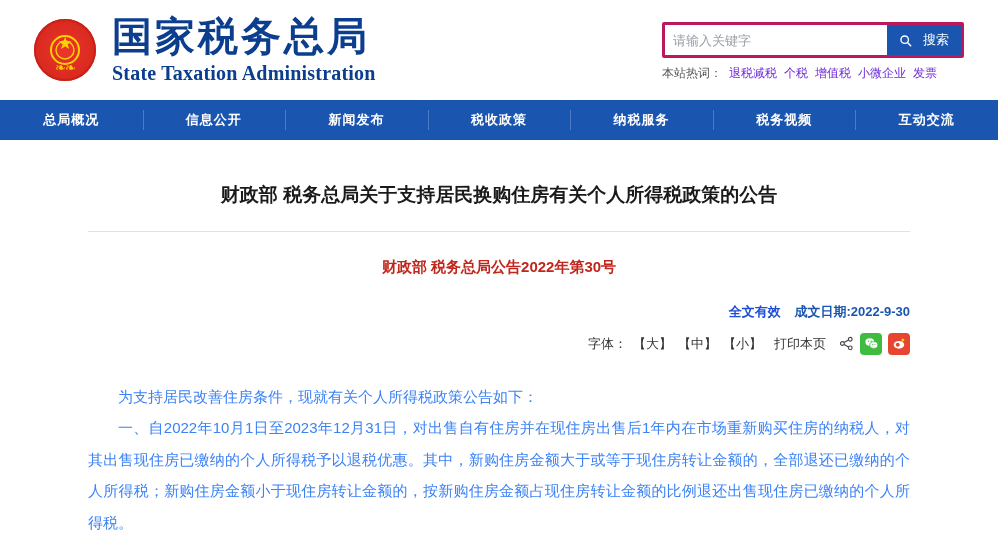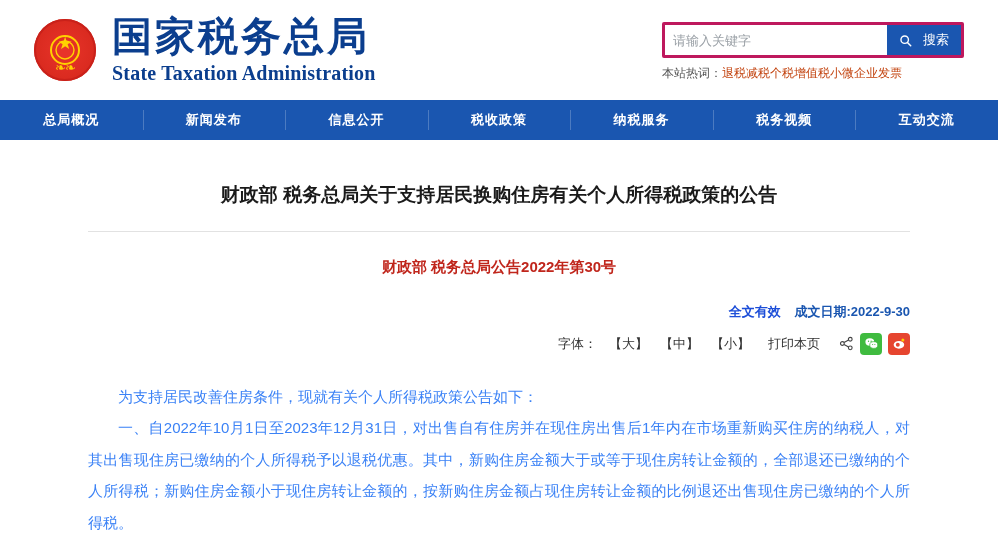--- a/index.html
+++ b/index.html
@@ -125,22 +125,23 @@
     font-family: "Liberation Sans", sans-serif;
   }
   .hotwords {
     margin-top: 7px;
     font-size: 12px;
     color: #555;
     white-space: nowrap;
   }
   .hotwords .label { color: #555; }
   .hotwords a {
-    color: #c2410c;
+    color: #6d28d9;
     text-decoration: none;
+    margin-left: 7px;
   }
   
   .nav {
     height: 40px;
     background: #1a56b0;
     display: flex;
     align-items: stretch;
   }
   .nav-item {
     flex: 1 1 0;
@@ -195,21 +196,21 @@
     color: #1d4ed8;
     font-weight: bold;
     margin-right: 10px;
   }
   .meta-line .date { color: #1a56b0; font-weight: bold; }
   .tools {
     margin-top: 12px;
     display: flex;
     align-items: center;
     justify-content: flex-end;
-    gap: 12px;
+    gap: 6px;
     font-size: 13px;
     color: #333;
   }
   .tools .fontsize-label { color: #333; }
   .tools .size-opt {
     color: #333;
     cursor: pointer;
     text-decoration: none;
   }
   .tools .print {
@@ -285,22 +286,22 @@
         </button>
       </div>
       <div class="hotwords">
         <span class="label">本站热词：</span><a href="#">退税减税</a><a href="#">个税</a><a href="#">增值税</a><a href="#">小微企业</a><a href="#">发票</a>
       </div>
     </div>
   </div>
 
   <div class="nav">
     <div class="nav-item">总局概况</div>
+    <div class="nav-item">信息公开</div>
     <div class="nav-item">新闻发布</div>
-    <div class="nav-item">信息公开</div>
     <div class="nav-item">税收政策</div>
     <div class="nav-item">纳税服务</div>
     <div class="nav-item">税务视频</div>
     <div class="nav-item">互动交流</div>
   </div>
 
   <div class="article">
     <div class="doc-title">财政部 税务总局关于支持居民换购住房有关个人所得税政策的公告</div>
     <div class="doc-number">财政部 税务总局公告2022年第30号</div>
 

